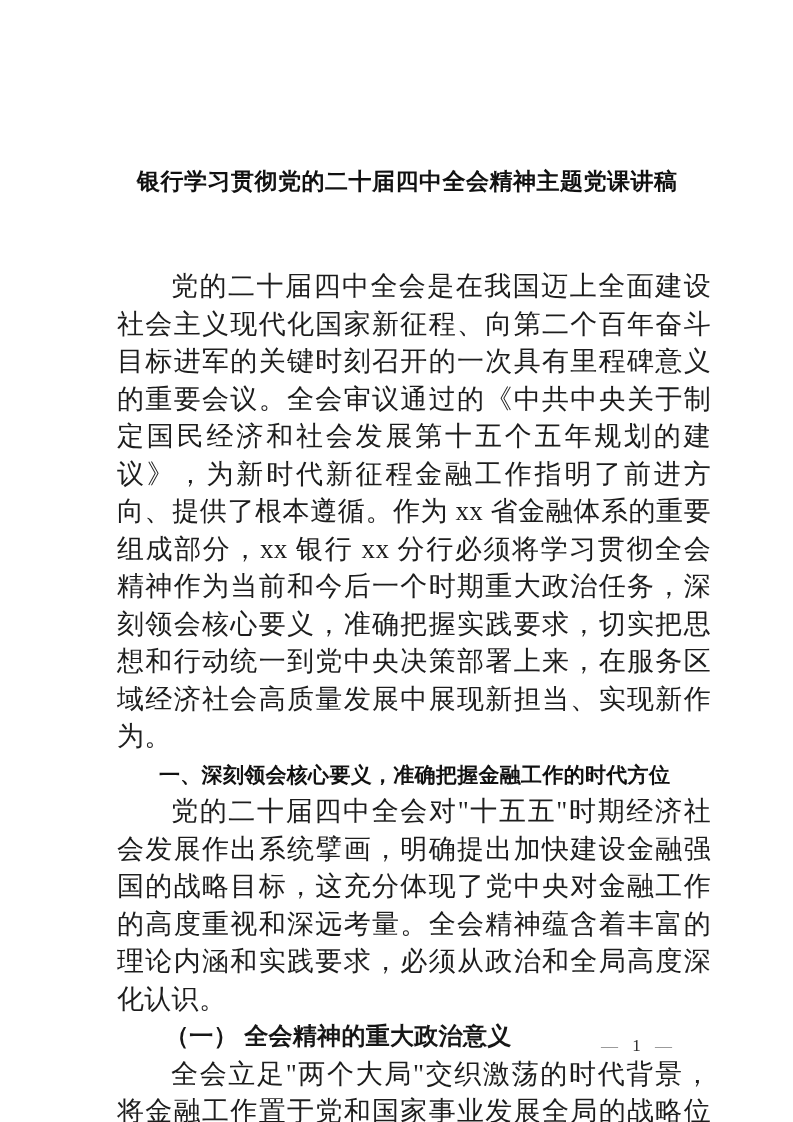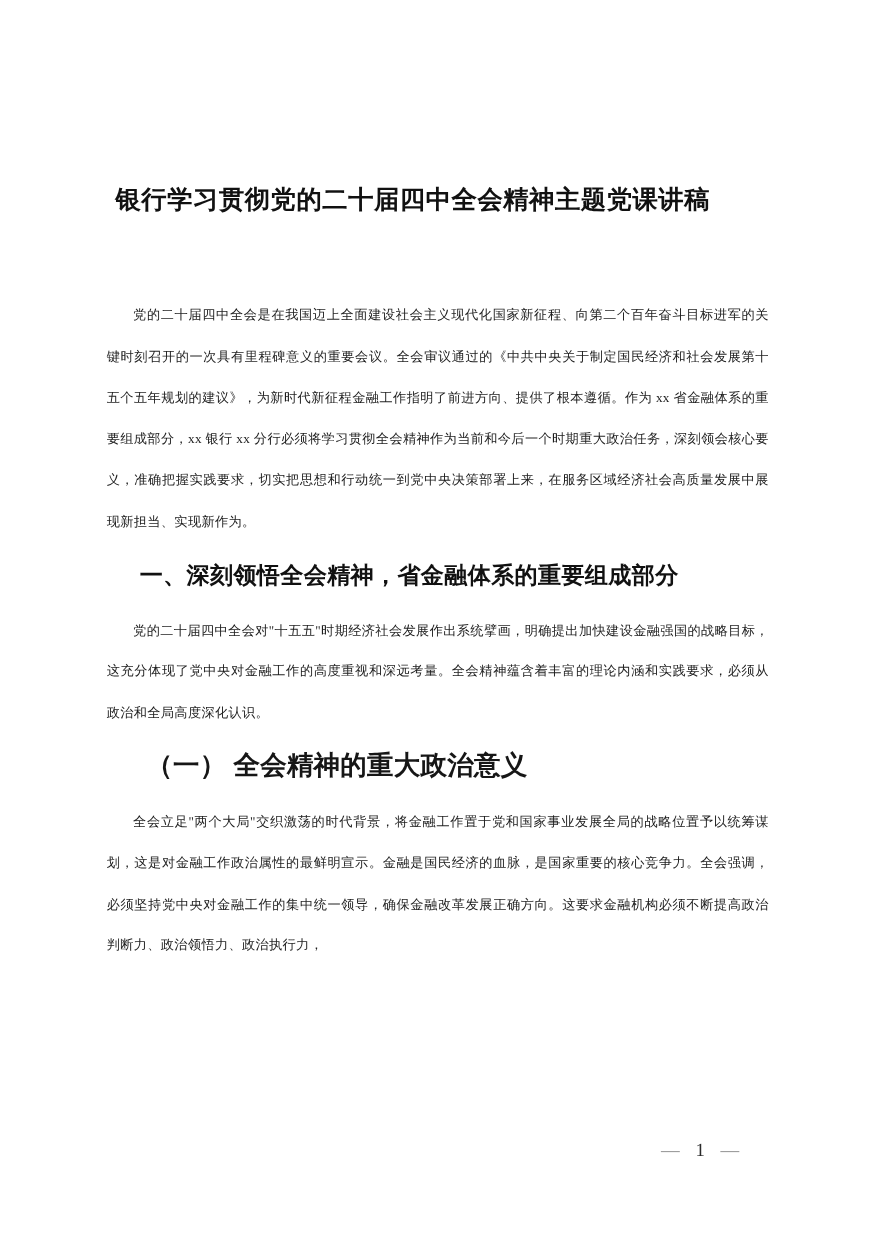--- a/index.html
+++ b/index.html
@@ -8,37 +8,37 @@
     padding: 0;
     background: #ffffff;
   }
   .page {
     position: relative;
     width: 793px;
     height: 1122px;
     margin: 0 auto;
     background: #ffffff;
     box-sizing: border-box;
-    padding: 166px 82px 0 85px;
+    padding: 166px 82px 0 117px;
     color: #1d1d1d;
     font-family: "Liberation Serif", "DejaVu Serif", serif;
     overflow: hidden;
   }
   .doc-title {
     margin: 0 0 72px 20px;
     font-family: "Liberation Sans", "DejaVu Sans", sans-serif;
     font-weight: bold;
     font-size: 23px;
     line-height: 30px;
     color: #111111;
     letter-spacing: 0.5px;
   }
   .body-para {
-    margin: 12px;
-    font-size: 12px;
+    margin: 0;
+    font-size: 27px;
     line-height: 37.5px;
     text-align: justify;
     text-justify: inter-character;
     text-indent: 2em;
     letter-spacing: 0.3px;
   }
   .section-heading {
     margin: 0;
     font-family: "Liberation Sans", "DejaVu Sans", sans-serif;
     font-weight: bold;
@@ -78,21 +78,21 @@
 </style>
 </head>
 <body>
 
 <div class="page">
 
   <h1 class="doc-title">银行学习贯彻党的二十届四中全会精神主题党课讲稿</h1>
 
   <p class="body-para">党的二十届四中全会是在我国迈上全面建设社会主义现代化国家新征程、向第二个百年奋斗目标进军的关键时刻召开的一次具有里程碑意义的重要会议。全会审议通过的《中共中央关于制定国民经济和社会发展第十五个五年规划的建议》，为新时代新征程金融工作指明了前进方向、提供了根本遵循。作为 xx 省金融体系的重要组成部分，xx 银行 xx 分行必须将学习贯彻全会精神作为当前和今后一个时期重大政治任务，深刻领会核心要义，准确把握实践要求，切实把思想和行动统一到党中央决策部署上来，在服务区域经济社会高质量发展中展现新担当、实现新作为。</p>
 
-  <h2 class="section-heading">一、深刻领悟全会精神，省金融体系的重要组成部分</h2>
+  <h2 class="section-heading">一、深刻领会核心要义，准确把握金融工作的时代方位</h2>
 
   <p class="body-para">党的二十届四中全会对"十五五"时期经济社会发展作出系统擘画，明确提出加快建设金融强国的战略目标，这充分体现了党中央对金融工作的高度重视和深远考量。全会精神蕴含着丰富的理论内涵和实践要求，必须从政治和全局高度深化认识。</p>
 
   <h3 class="sub-heading">（一） 全会精神的重大政治意义</h3>
 
   <p class="body-para">全会立足"两个大局"交织激荡的时代背景，将金融工作置于党和国家事业发展全局的战略位置予以统筹谋划，这是对金融工作政治属性的最鲜明宣示。金融是国民经济的血脉，是国家重要的核心竞争力。全会强调，必须坚持党中央对金融工作的集中统一领导，确保金融改革发展正确方向。这要求金融机构必须不断提高政治判断力、政治领悟力、政治执行力，</p>
 
   <div class="page-footer">
     <span class="dash">—</span>
     <span class="num">1</span>

